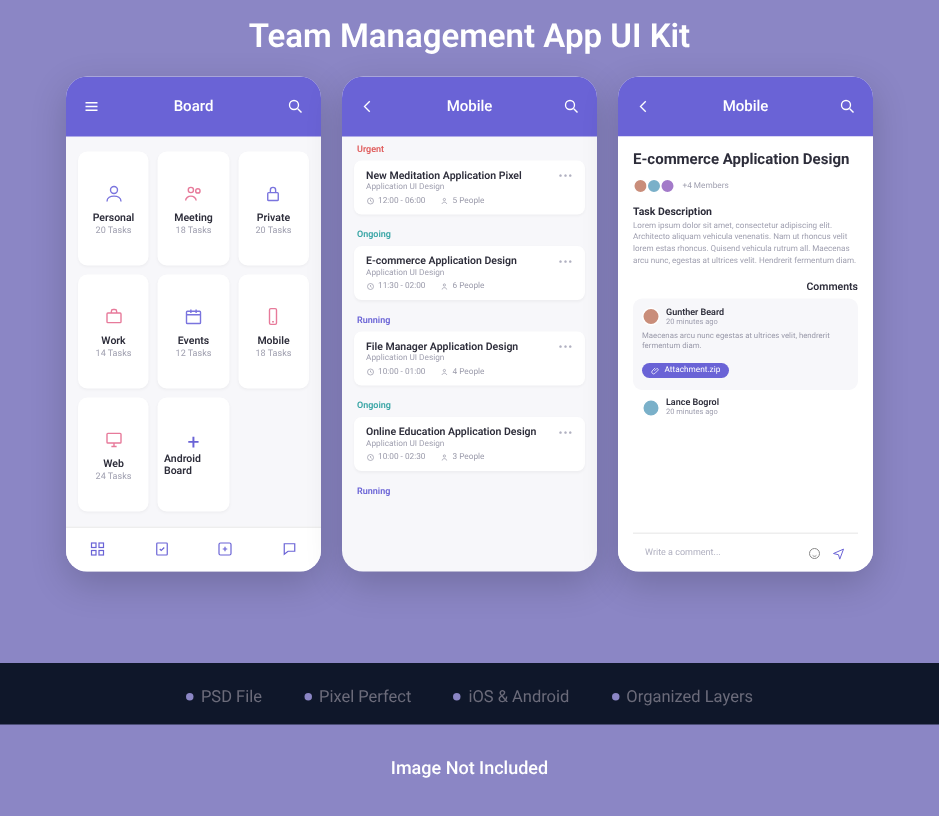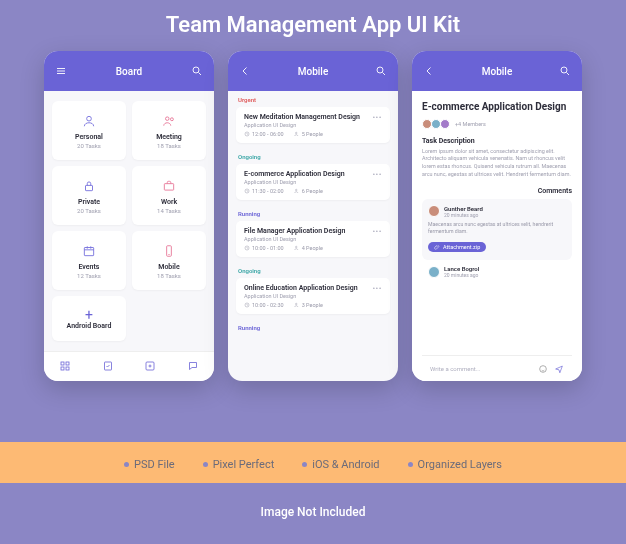--- a/index.html
+++ b/index.html
@@ -8,21 +8,21 @@
   .main-title { color: #ffffff; font-size: 22px; font-weight: 600; }
   .phones { display: flex; justify-content: center; gap: 14px; flex: 1; position: relative; }
 
   .phone { width: 170px; height: 330px; background: #f7f7fa; border-radius: 14px; overflow: hidden; box-shadow: 0 8px 24px rgba(0,0,0,0.18); display: flex; flex-direction: column; position: relative; }
   .phone-header { background: #6a63d6; color: #fff; height: 40px; display: flex; align-items: center; justify-content: space-between; padding: 0 10px; }
   .phone-header .title { font-size: 10px; font-weight: 500; flex: 1; text-align: center; }
   .icon-btn { width: 14px; height: 14px; display: inline-flex; align-items: center; justify-content: center; cursor: pointer; }
   .icon-btn svg { width: 12px; height: 12px; stroke: #fff; fill: none; stroke-width: 1.8; }
 
   
-  .board-grid { flex: 1; padding: 10px 8px; display: grid; grid-template-columns: 1fr 1fr; gap: 6px; overflow: hidden; }
+  .board-grid { flex: 1; padding: 10px 8px; display: grid; grid-template-columns: 1fr 1fr 1fr; gap: 6px; overflow: hidden; }
   .board-card { background: #fff; border-radius: 6px; display: flex; flex-direction: column; align-items: center; justify-content: center; padding: 8px 4px; box-shadow: 0 1px 2px rgba(0,0,0,0.04); }
   .board-card .card-icon { width: 16px; height: 16px; margin-bottom: 4px; display:flex; align-items:center; justify-content:center; }
   .board-card .card-icon svg { width: 14px; height: 14px; fill: none; stroke: #7a74de; stroke-width: 1.6; }
   .board-card.pink svg { stroke: #e77a9a; }
   .board-card .card-label { font-size: 7px; font-weight: 600; color: #2d2d3a; }
   .board-card .card-sub { font-size: 6px; color: #a0a0b0; margin-top: 1px; }
   .create-board { justify-content: center; }
   .create-board .plus { color: #6a63d6; font-size: 14px; line-height: 1; }
   .bottom-nav { height: 30px; background: #fff; display: flex; align-items: center; justify-content: space-around; border-top: 1px solid #eee; }
   .bottom-nav .nav-item svg { width: 12px; height: 12px; stroke: #6a63d6; fill: none; stroke-width: 1.6; }
@@ -62,21 +62,21 @@
   .cm-body { font-size: 5.2px; color: #9a9aaa; line-height: 1.4; margin-top: 3px; }
   .attach-pill { display: inline-flex; align-items: center; gap: 3px; background: #6a63d6; color: #fff; font-size: 5.5px; padding: 2px 6px; border-radius: 8px; margin-top: 4px; }
   .attach-pill svg { width: 6px; height: 6px; stroke: #fff; fill: none; stroke-width: 2; }
   .comment2 { display: flex; gap: 4px; margin-top: 5px; align-items: center; padding: 0 6px; }
   .comment2 .avatar { width: 12px; height: 12px; background:#7ab0c9; margin:0; }
   .input-row { margin-top: auto; height: 26px; border-top: 1px solid #eee; display: flex; align-items: center; padding: 0 8px; gap: 6px; background:#fff;}
   .input-row .input { flex: 1; font-size: 6px; color: #b0b0c0; }
   .input-row svg { width: 10px; height: 10px; stroke: #888; fill: none; stroke-width: 1.6; }
   .send svg { stroke: #6a63d6; }
 
-  .features-band { background: #fdba74; padding: 16px 13px 12px; }
+  .features-band { background: #0f172a; padding: 16px 13px 12px; }
   .features { display: flex; justify-content: center; gap: 28px; }
   .feature { font-size: 11px; color: #6b6b7a; display: flex; align-items: center; gap: 5px;}
   .feature::before { content: ""; width: 5px; height: 5px; background: #8b86c5; border-radius: 50%; display: inline-block;}
   .footer-band { flex: 0; text-align: center; padding: 18px 0 24px; }
   .footer-text { color: #fff; font-size: 12px; font-weight: 500; }
 </style>
 </head>
 <body>
 
 <div class="header-area">
@@ -154,20 +154,30 @@
       </div>
       <div class="board-card pink">
         <span class="card-icon">
             <svg viewBox="0 0 24 24">
               <rect x="8" y="3" width="8" height="18" rx="1.5"></rect>
               <path d="M11 18h2"></path>
             </svg>
           </span>
         <span class="card-label">Mobile</span>
         <span class="card-sub">18 Tasks</span>
+      </div>
+      <div class="board-card pink">
+        <span class="card-icon">
+            <svg viewBox="0 0 24 24">
+              <rect x="4" y="5" width="16" height="11" rx="1"></rect>
+              <path d="M9 20h6M12 16v4"></path>
+            </svg>
+          </span>
+        <span class="card-label">Web</span>
+        <span class="card-sub">24 Tasks</span>
       </div>
       <div class="board-card create-board">
         <span class="plus">+</span>
         <span class="card-label">Android Board</span>
       </div>
     </div>
     <div class="bottom-nav">
       <span class="nav-item"><svg viewBox="0 0 24 24">
             <rect x="4" y="4" width="6" height="6"></rect>
             <rect x="14" y="4" width="6" height="6"></rect>
@@ -200,21 +210,21 @@
           <svg viewBox="0 0 24 24">
             <circle cx="10" cy="10" r="6"></circle>
             <path d="M20 20l-5-5"></path>
           </svg>
         </span>
     </div>
     <div class="task-list">
       <div class="section-label sec-urgent">Urgent</div>
       <div class="task-card">
         <span class="more-dots">•••</span>
-        <div class="task-title">New Meditation Management Design</div>
+        <div class="task-title">New Meditation Application Pixel</div>
         <div class="task-sub">Application UI Design</div>
         <div class="task-meta">
           <span class="clk">
               <svg viewBox="0 0 24 24">
                 <circle cx="12" cy="12" r="8"></circle>
                 <path d="M12 8v4l3 2"></path>
               </svg>
               <span>12:00 - 06:00</span>
             </span>
           <span class="ppl">

